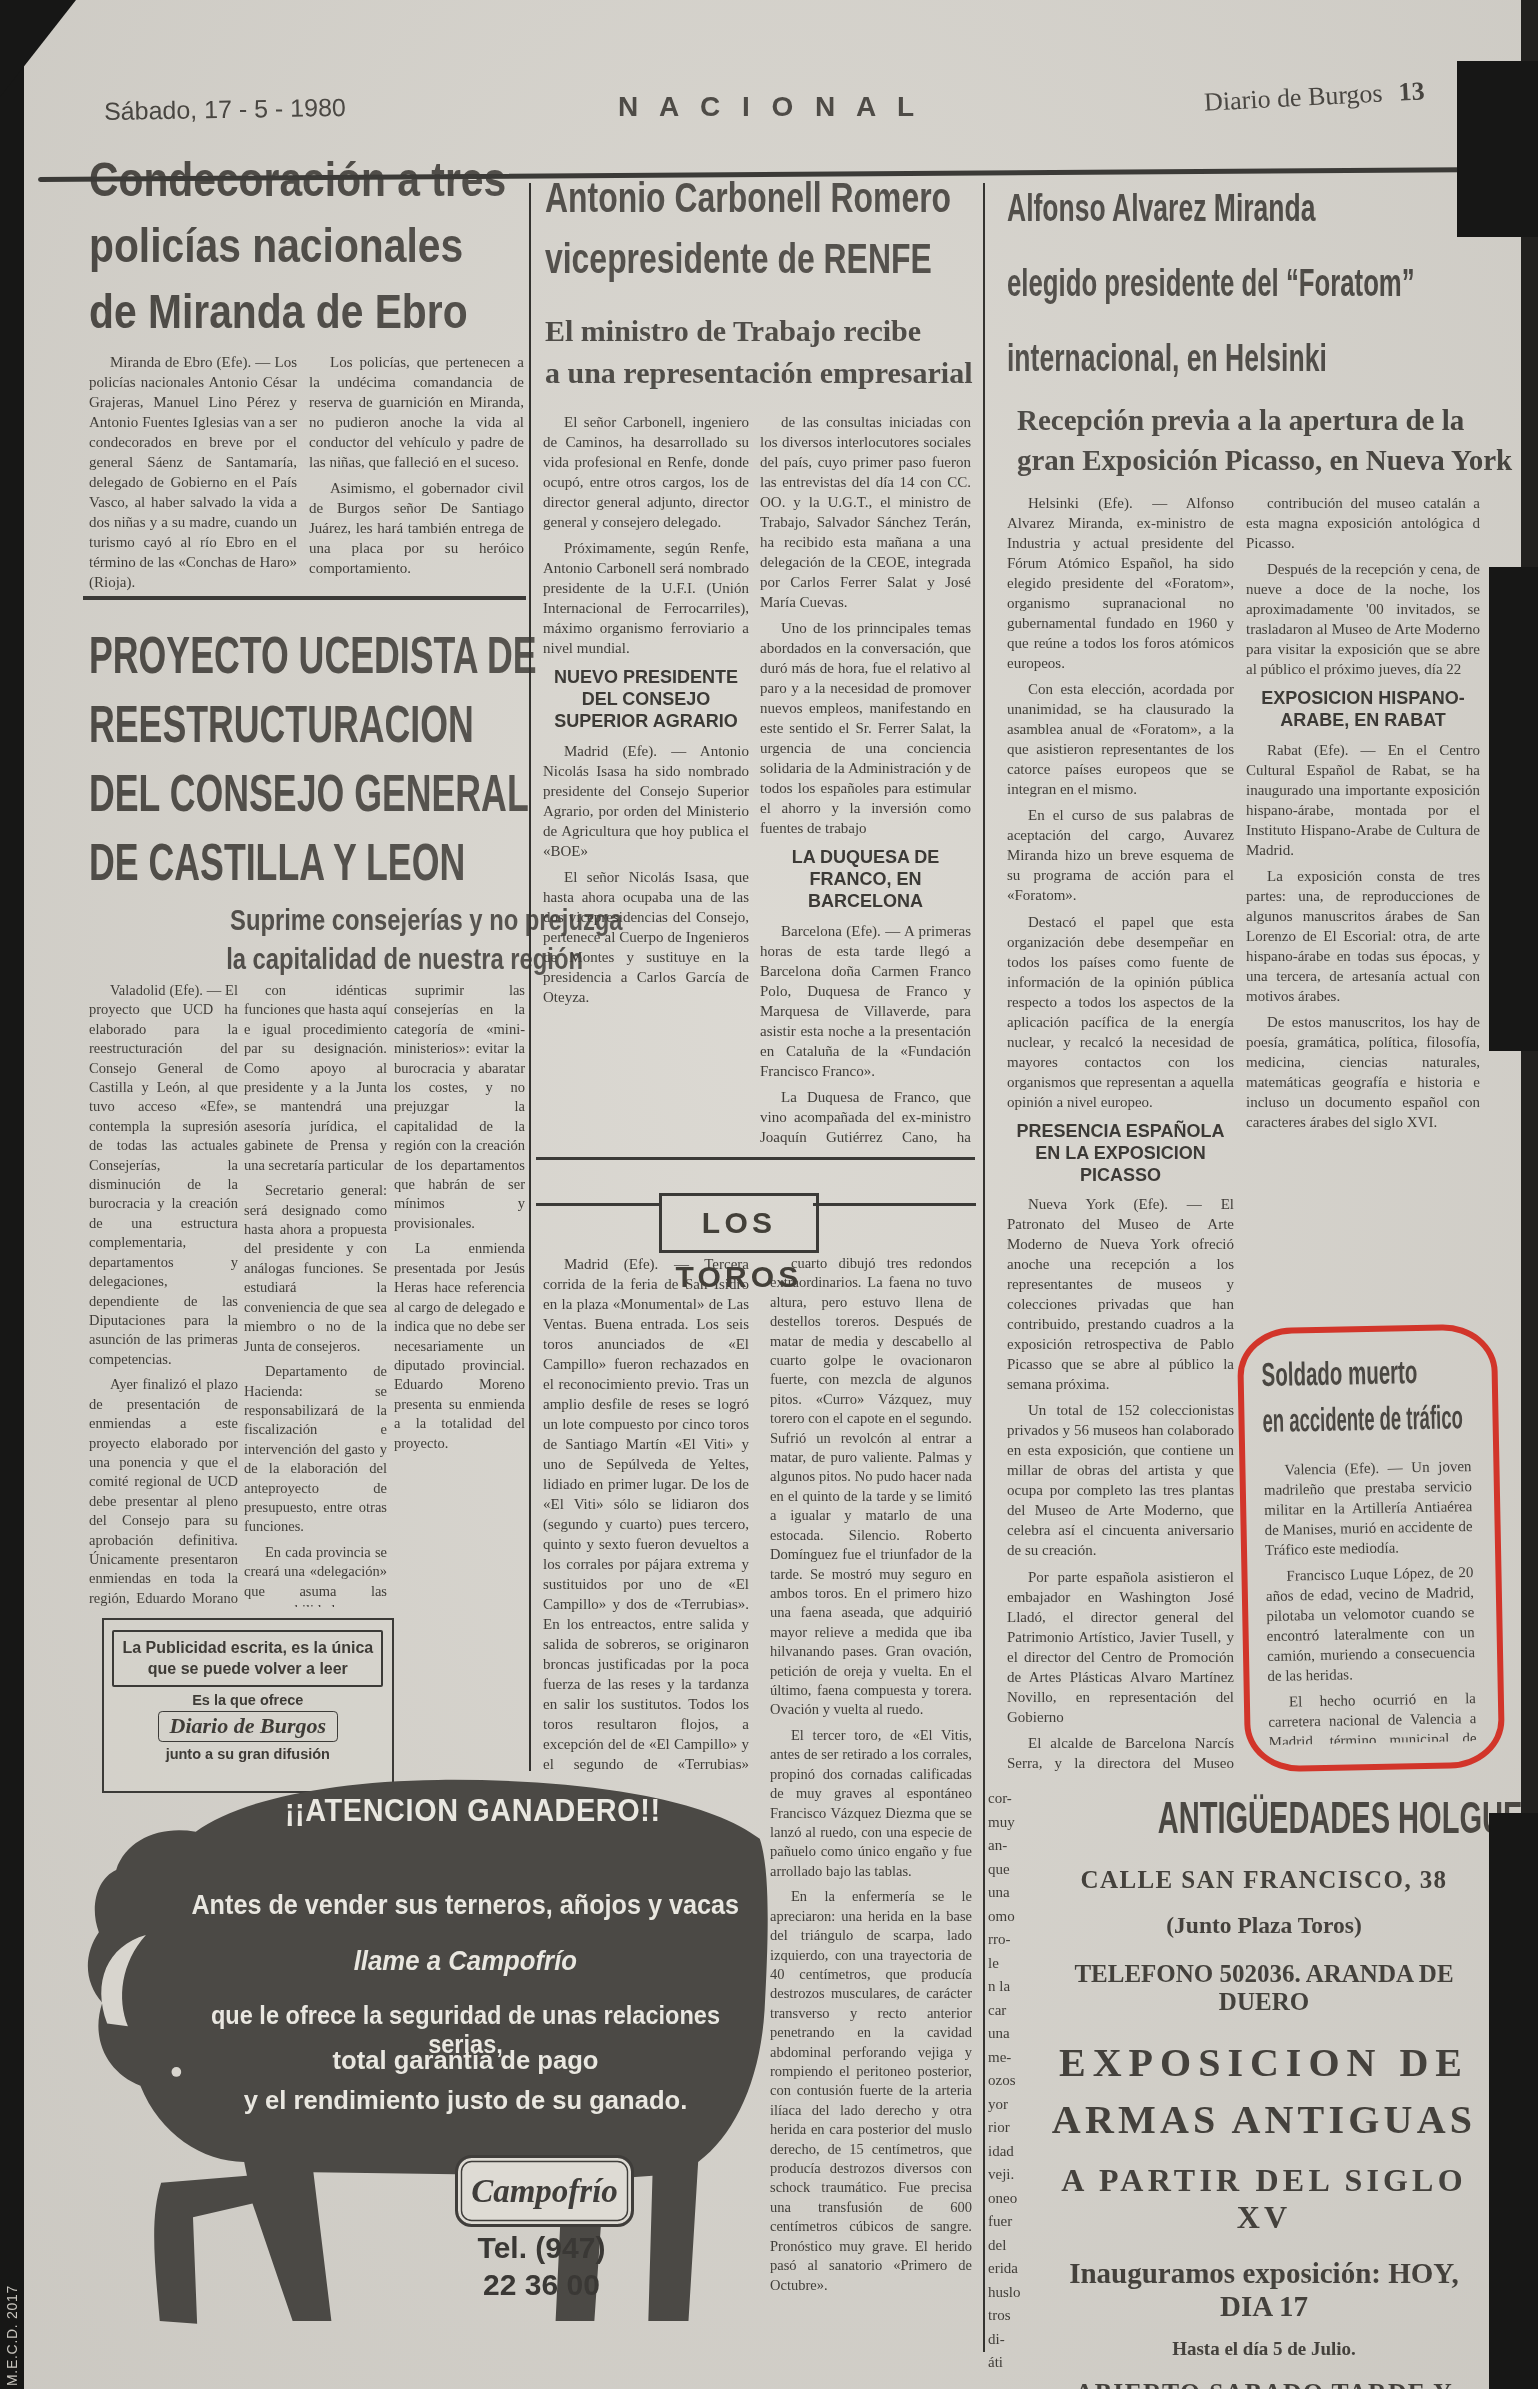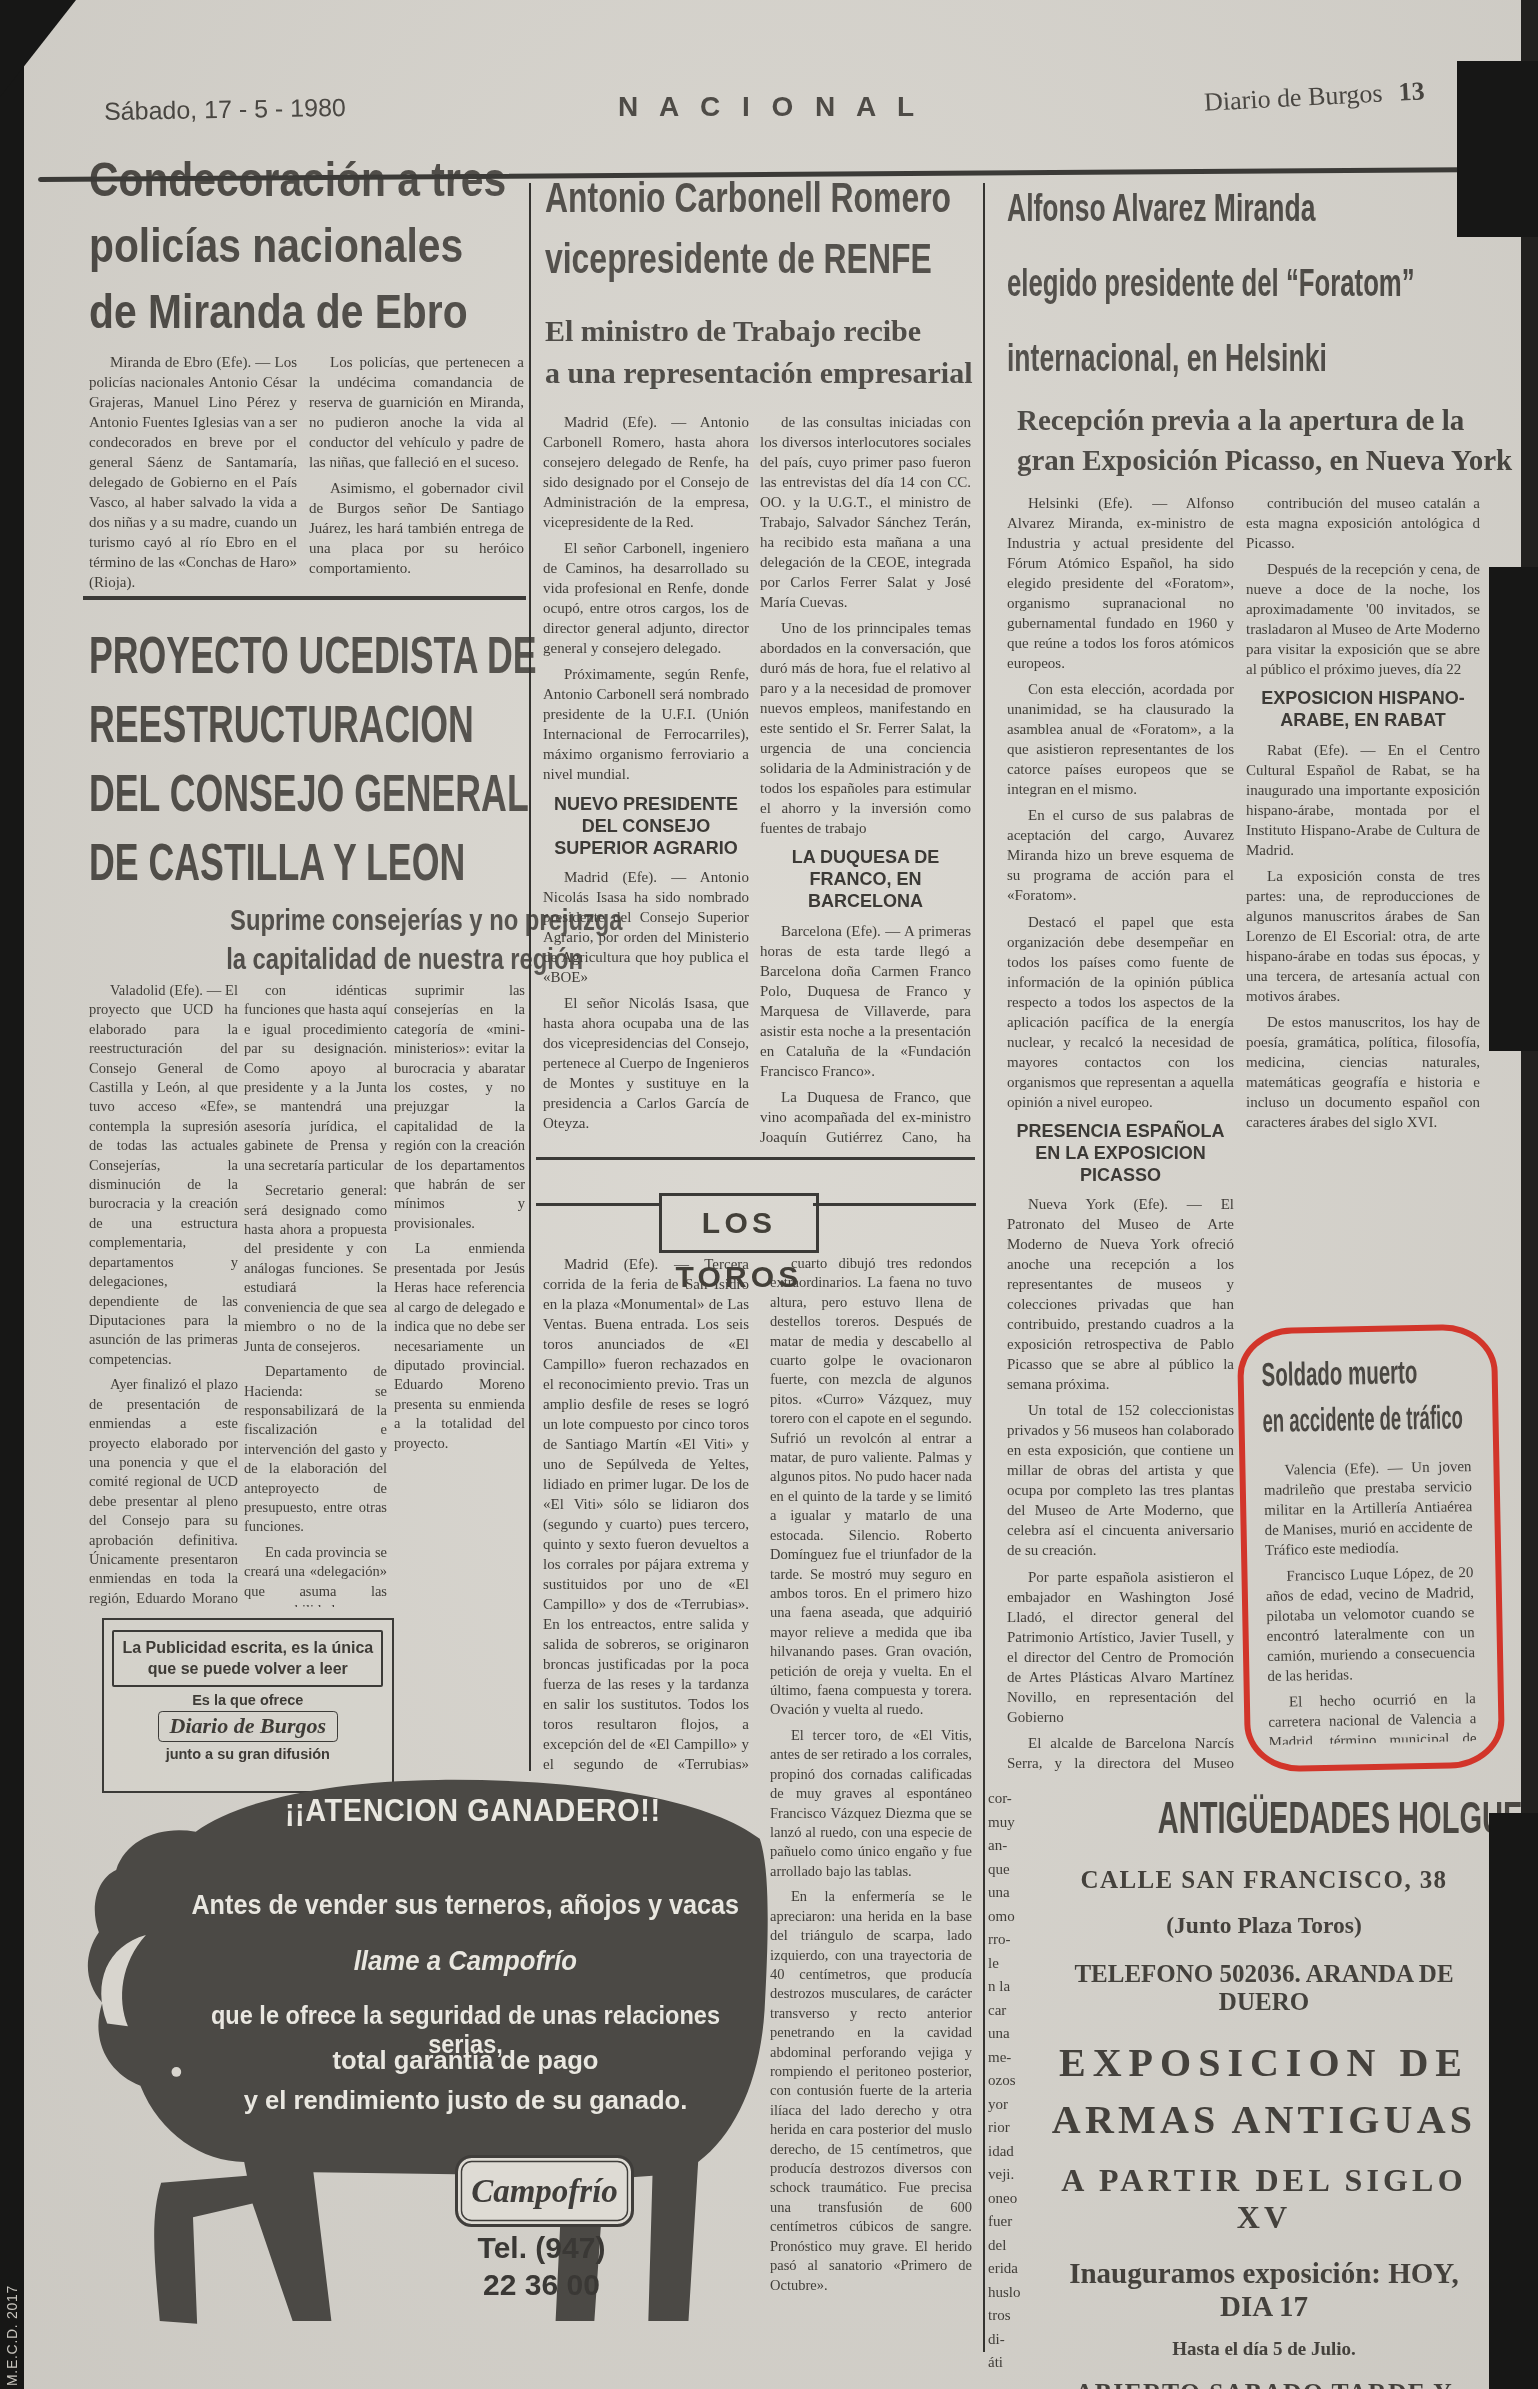--- a/index.html
+++ b/index.html
@@ -144,21 +144,20 @@
   <div class="abs hl hlblock" style="left:545px;top:167px;font-size:42px;line-height:61px;">
     <span class="line" style="transform:scaleX(.76);">Antonio Carbonell Romero</span>
     <span class="line" style="transform:scaleX(.76);">vicepresidente de RENFE</span>
   </div>
   <div class="abs serifsub" style="left:545px;top:310px;font-size:30px;line-height:42px;white-space:nowrap;">
     <div>El ministro de Trabajo recibe</div>
     <div>a una representación empresarial</div>
   </div>
   <div class="col" style="left:543px;top:412px;width:206px;height:735px;">
     <div>
-        <p class="para">Madrid (Efe). — Antonio Carbonell Romero, hasta ahora consejero delegado de Renfe, ha sido designado por el Consejo de Administración de la empresa, vicepresidente de la Red.</p>
         <p class="para">El señor Carbonell, ingeniero de Caminos, ha desarrollado su vida profesional en Renfe, donde ocupó, entre otros cargos, los de director general adjunto, director general y consejero delegado.</p>
         <p class="para">Próximamente, según Renfe, Antonio Carbonell será nombrado presidente de la U.F.I. (Unión Internacional de Ferrocarriles), máximo organismo ferroviario a nivel mundial.</p>
       </div>
     <div class="subh">NUEVO PRESIDENTE DEL CONSEJO SUPERIOR AGRARIO</div>
     <div>
         <p class="para">Madrid (Efe). — Antonio Nicolás Isasa ha sido nombrado presidente del Consejo Superior Agrario, por orden del Ministerio de Agricultura que hoy publica el «BOE»</p>
         <p class="para">El señor Nicolás Isasa, que hasta ahora ocupaba una de las dos vicepresidencias del Consejo, pertenece al Cuerpo de Ingenieros de Montes y sustituye en la presidencia a Carlos García de Oteyza.</p>
       </div>
 
   </div>

